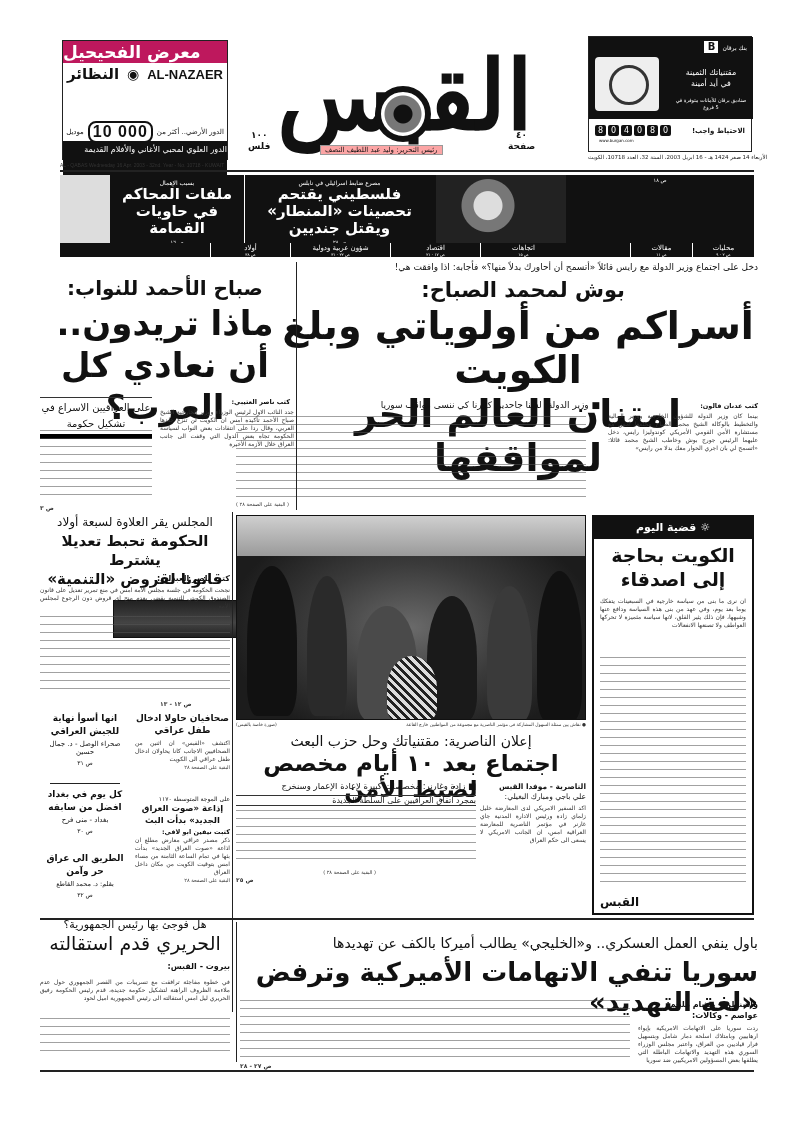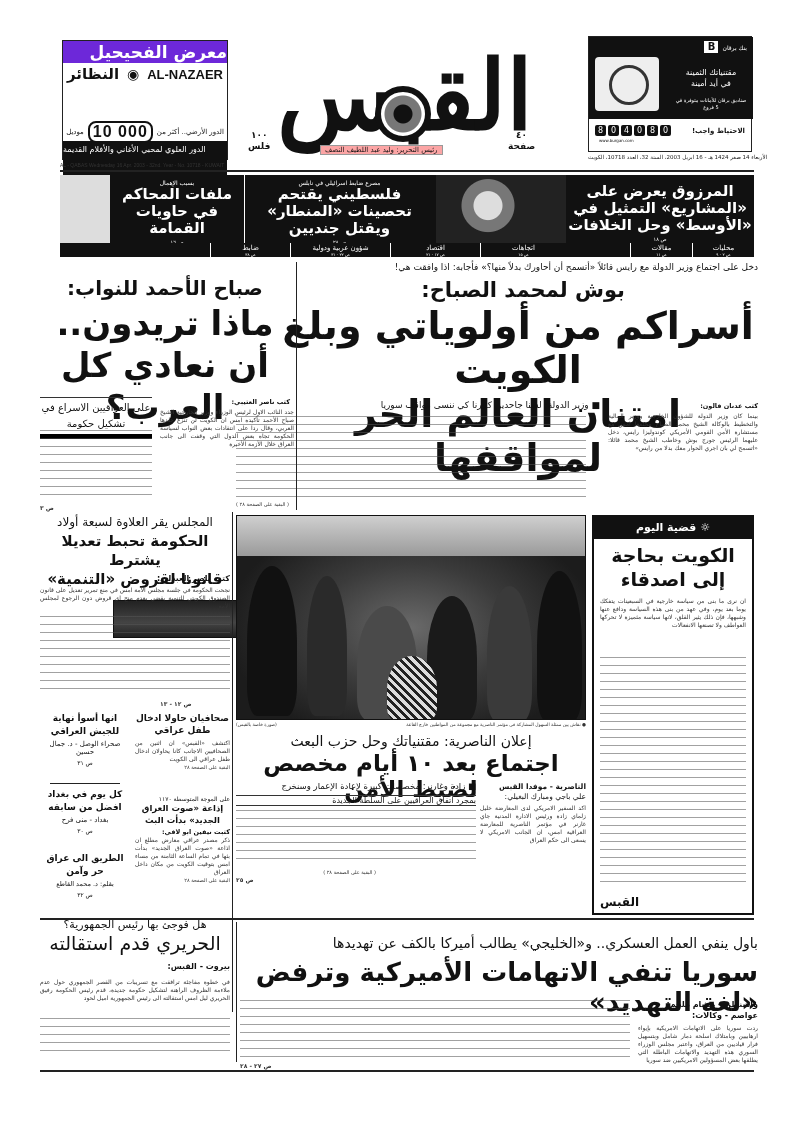--- a/index.html
+++ b/index.html
@@ -7,28 +7,28 @@
   body { font-family: "DejaVu Sans", sans-serif; color: #111; direction: rtl; position: relative; }
   .abs { position: absolute; }
   .txt { font-size: 6px; line-height: 8px; color: #333; text-align: justify; }
   .rule { position: absolute; background: #222; }
   .bold { font-weight: bold; }
   .center { text-align: center; }
   .muted-lines { background-image: repeating-linear-gradient(to bottom, #555 0, #555 1px, transparent 1px, transparent 8px); opacity: .55; }
 
   
   .ad-left { left: 62px; top: 40px; width: 166px; height: 120px; border: 1px solid #222; }
-  .ad-left .top { height: 22px; background:#6d28d9; color:#fff; font-size:17px; font-weight:bold; text-align:right; line-height:22px; }
+  .ad-left .top { height: 22px; background:#be185d; color:#fff; font-size:17px; font-weight:bold; text-align:left; line-height:22px; }
   .ad-left .mid { height: 22px; display:flex; justify-content: space-between; align-items:center; padding: 0 4px; font-weight:bold; }
   .ad-left .mid .en { font-size: 13px; font-family: "Liberation Sans", sans-serif; direction:ltr;}
   .ad-left .mid .ar { font-size: 15px; }
   .ad-left .photo { height: 38px; background: linear-gradient(#222,#444 60%,#222); position: relative; }
   .ad-left .price { height: 18px; display:flex; align-items:center; justify-content:center; gap:4px; font-size:7px; background:#fff;}
   .ad-left .price .big { font-size: 16px; font-weight:bold; font-family:"Liberation Sans",sans-serif; letter-spacing:1px; border:2px solid #111; border-radius:8px; padding:0 3px; direction:ltr;}
-  .ad-left .bottom { height: 36px; background:#111; color:#fff; font-size:8px; text-align:left; line-height:18px; }
+  .ad-left .bottom { height: 36px; background:#111; color:#fff; font-size:8px; text-align:right; line-height:18px; }
   .eng-line { left: 60px; top: 162px; font-size: 5px; font-family: "Liberation Sans", sans-serif; direction: ltr; color:#333; }
 
   .logo { left: 240px; top: 36px; width: 330px; height: 120px; }
   .logo-text { font-size: 96px; font-weight: bold; line-height: 120px; font-family: "DejaVu Serif", serif; letter-spacing: -4px; text-align:center; width:100%; }
   .eye { position:absolute; left: 135px; top: 50px; width: 56px; height: 56px; border-radius: 50%; border: 6px solid #111; background: radial-gradient(circle, #111 0 9px, #777 10px 18px, #fff 19px); }
   .price-box { position:absolute; font-size:9px; text-align:center; font-weight:bold; line-height:11px; }
   .editor-line { left: 320px; top: 145px; font-size: 7px; border:1px solid #999; padding:0 4px; background:#fca5a5; }
 
   .ad-right { left: 588px; top: 36px; width: 164px; height: 116px; border: 1px solid #222; }
   .ad-right .blk { position:absolute; left:0; top:0; width:164px; height:82px; background:#111; color:#fff; }
@@ -139,21 +139,20 @@
   </div>
   <div class="abs" style="left:10px; top:101px; font-size:4px; direction:ltr;">www.burgan.com</div>
   <div class="note">الاحتياط واجب!</div>
 </div>
 <div class="abs date-line">الأربعاء 14 صفر 1424 هـ - 16 ابريل 2003، السنة 32، العدد 10718، الكويت</div>
 
 <div class="rule" style="left:60px; top:170px; width:694px; height:2px;"></div>
 
 <div class="abs band">
   <div class="band-item" style="right:0; width:188px;">
-    <div class="head" style="margin-top:8px;">المرزوق يعرض على «المشاريع» التمثيل في «الأوسط» وحل الخلافات</div>
     <div class="pg">ص ١٨</div>
   </div>
   <div class="abs" style="right:188px; top:0; width:130px; height:68px; background: radial-gradient(circle at 40% 45%, #ddd 0 14px, #777 15px 26px, #222 27px);"></div>
   <div class="band-item" style="right:320px; width:190px; border-left:1px solid #fff;">
     <div class="kicker">مصرع ضابط اسرائيلي في نابلس</div>
     <div class="head">فلسطيني يقتحم تحصينات «المنطار» ويقتل جنديين</div>
     <div class="pg">ص ٢٨</div>
   </div>
   <div class="band-item" style="right:512px; width:130px;">
     <div class="kicker">بسبب الإهمال</div>
@@ -163,21 +162,21 @@
   <div class="abs" style="left:0; top:0; width:50px; height:82px; background:#ddd;"></div>
 </div>
 
 <div class="abs nav">
   <div class="nav-item" style="width:62px;"><span>محليات</span><small>ص ٢ - ٩</small></div>
   <div class="nav-item" style="width:62px;"><span>مقالات</span><small>ص ١١</small></div>
   <div style="width:64px;"></div>
   <div class="nav-item" style="width:86px;"><span>اتجاهات</span><small>ص ١٥</small></div>
   <div class="nav-item" style="width:90px;"><span>اقتصاد</span><small>ص ١٧ - ٢١</small></div>
   <div class="nav-item" style="width:100px;"><span>شؤون عربية ودولية</span><small>ص ٢٢ - ٣١</small></div>
-  <div class="nav-item" style="width:80px;"><span>ضابط</span><small>ص ٣٨</small></div>
+  <div class="nav-item" style="width:80px;"><span>أولاد</span><small>ص ٣٨</small></div>
 </div>
 
 <div class="abs dek">دخل على اجتماع وزير الدولة مع رايس قائلاً «أتسمح أن أحاورك بدلاً منها؟» فأجابه: اذا وافقت هي!</div>
 <div class="abs kicker2">بوش لمحمد الصباح:</div>
 <div class="abs lead-h">
   <div>أسراكم من أولوياتي وبلغ الكويت</div>
   <div>امتنان العالم الحر لمواقفها</div>
 </div>
 <div class="abs sub-bullet">وزير الدولة: لسنا جاحدين كثيرنا كي ننسى مواقف سوريا</div>
 <div class="abs byline" style="right:42px; top:402px;">كتب عدنان قالون:</div>

